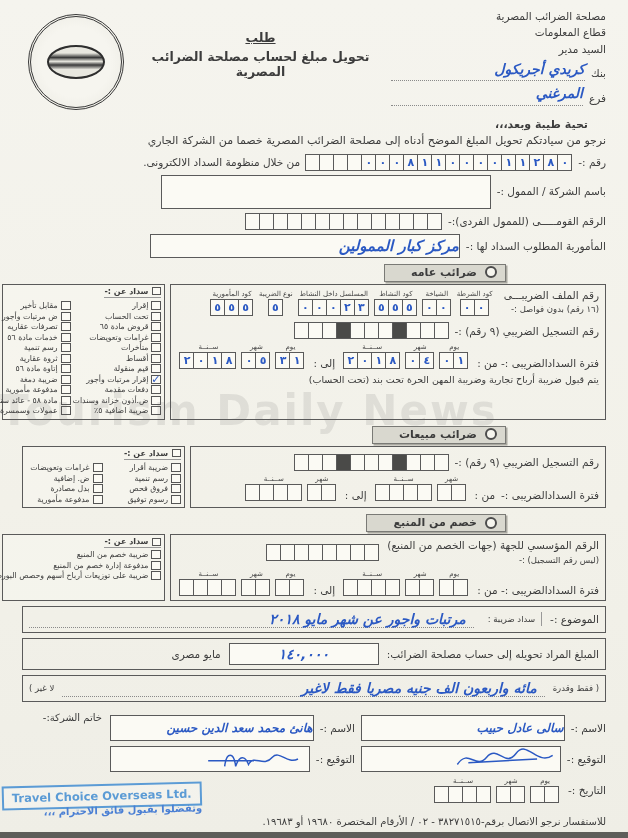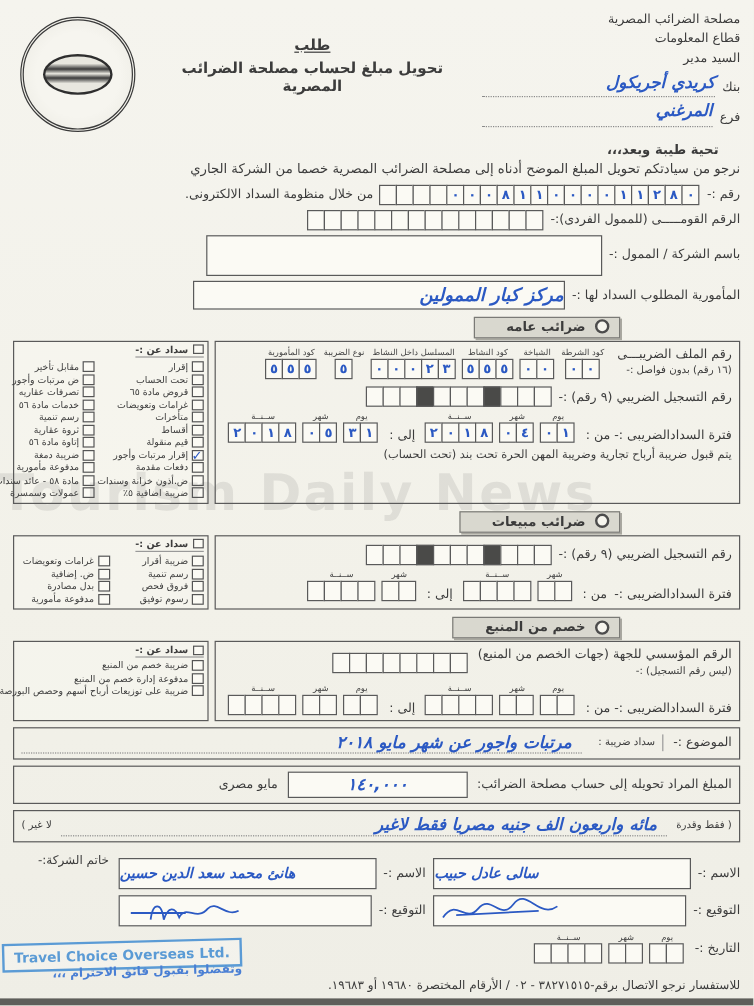--- a/index.html
+++ b/index.html
@@ -5,21 +5,21 @@
   *{box-sizing:border-box;margin:0;padding:0}
   html,body{width:628px;height:838px}
   body{
     background:#f3f2ea;
     font-family:"DejaVu Sans",sans-serif;
     color:#3c3c3c;
     direction:rtl;
     position:relative;
     overflow:hidden;
   }
-  .page{position:relative;width:628px;height:838px;padding:8px 11px 0;background:
+  .page{position:relative;width:628px;height:838px;padding:8px 22px 0;background:
     linear-gradient(180deg,#f5f4ee 0%,#f2f1e9 60%,#efeee6 100%);}
   .hand{color:#2b59c3;font-style:italic}
   
   .hdr{display:flex;align-items:flex-start;gap:6px}
   .hdr-right{width:215px;font-size:10.5px;line-height:1.55}
   .hdr-right .row{display:flex;align-items:flex-end;gap:6px;margin-top:2px}
   .dotline{flex:1;border-bottom:1px dotted #8a8a8a;min-height:14px;font-size:14px;font-weight:bold}
   .hdr-center{flex:1;text-align:center;padding-top:22px;font-size:12.5px;font-weight:bold}
   .hdr-center .t1{text-decoration:underline;display:inline-block;margin-bottom:4px}
   .seal{width:108px;height:108px;display:flex;align-items:center;justify-content:center}
@@ -63,21 +63,21 @@
   .filelabel{font-size:10.5px;line-height:1.5;white-space:nowrap}
   
   .wide-box{border:1px solid #5a5a5a;padding:4px 6px;margin-top:5px;display:flex;align-items:center;gap:8px}
   .dotfill{flex:1;border-bottom:1px dotted #8a8a8a;font-size:14px;font-weight:bold;min-height:16px;padding:0 8px}
   .amtbox{border:1px solid #5a5a5a;background:#fbfaf4;width:150px;height:22px;text-align:center;
     font-size:14px;font-weight:bold;line-height:20px}
   
   .sig-area{display:flex;gap:8px;margin-top:8px}
   .sig-table{flex:1}
   .sig-row{display:flex;align-items:center;gap:6px;margin:5px 0}
-  .sig-box{border:1px solid #5a5a5a;background:#fbfaf4;height:26px;flex:1;display:flex;align-items:center;justify-content:flex-end;overflow:hidden}
+  .sig-box{border:1px solid #5a5a5a;background:#fbfaf4;height:26px;flex:1;display:flex;align-items:center;justify-content:flex-start;overflow:hidden}
   .sig-name{font-size:12px;font-weight:bold}
   .stamp-lbl{width:80px;font-size:10px;padding-top:2px}
   .footer{font-size:10px;margin-top:8px}
   .watermark{position:absolute;top:386px;left:0;right:0;text-align:left;direction:ltr;
     font-size:42px;font-weight:bold;color:rgba(90,90,90,.13);letter-spacing:2px;pointer-events:none}
   .tc-stamp{position:absolute;left:2px;bottom:22px;transform:rotate(-1.5deg);direction:ltr}
   .tc-box{border:2px solid #5b9bd5;color:#5b9bd5;font-size:11.5px;font-weight:bold;padding:3px 8px;background:rgba(255,255,255,.25)}
   .tc-ar{color:#4a7fd4;font-size:10px;font-weight:bold;text-align:right;margin-top:-3px;direction:rtl}
   .bottom-strip{position:absolute;bottom:0;left:0;width:100%;height:6px;background:#5e5e5a}
   .sigsvg{width:110px;height:26px}
@@ -134,43 +134,43 @@
         <span class="cell">٠</span>
         <span class="cell">١</span>
         <span class="cell">١</span>
         <span class="cell">٢</span>
         <span class="cell">٨</span>
         <span class="cell">٠</span>
       </span>
     <span class="lbl">من خلال منظومة السداد الالكترونى.</span>
   </div>
 
+  <div class="fieldrow" style="align-items:flex-start">
+    <span class="lbl" style="padding-top:10px">باسم الشركة / الممول :-</span>
+    <span class="bigbox"></span>
+  </div>
+
   <div class="fieldrow">
     <span class="lbl">الرقم القومـــــى (للممول الفردى):-</span>
     <span class="cellrow">
         <span class="cell"></span>
         <span class="cell"></span>
         <span class="cell"></span>
         <span class="cell"></span>
         <span class="cell"></span>
         <span class="cell"></span>
         <span class="cell"></span>
         <span class="cell"></span>
         <span class="cell"></span>
         <span class="cell"></span>
         <span class="cell"></span>
         <span class="cell"></span>
         <span class="cell"></span>
         <span class="cell"></span>
       </span>
-  </div>
-
-  <div class="fieldrow" style="align-items:flex-start">
-    <span class="lbl" style="padding-top:10px">باسم الشركة / الممول :-</span>
-    <span class="bigbox"></span>
   </div>
 
   <div class="fieldrow">
     <span class="lbl">المأمورية المطلوب السداد لها :-</span>
     <span class="officebox hand">مركز كبار الممولين</span>
   </div>
 
   <div class="secbar-wrap">
     <div class="secbar">
       <span class="radio"></span>

